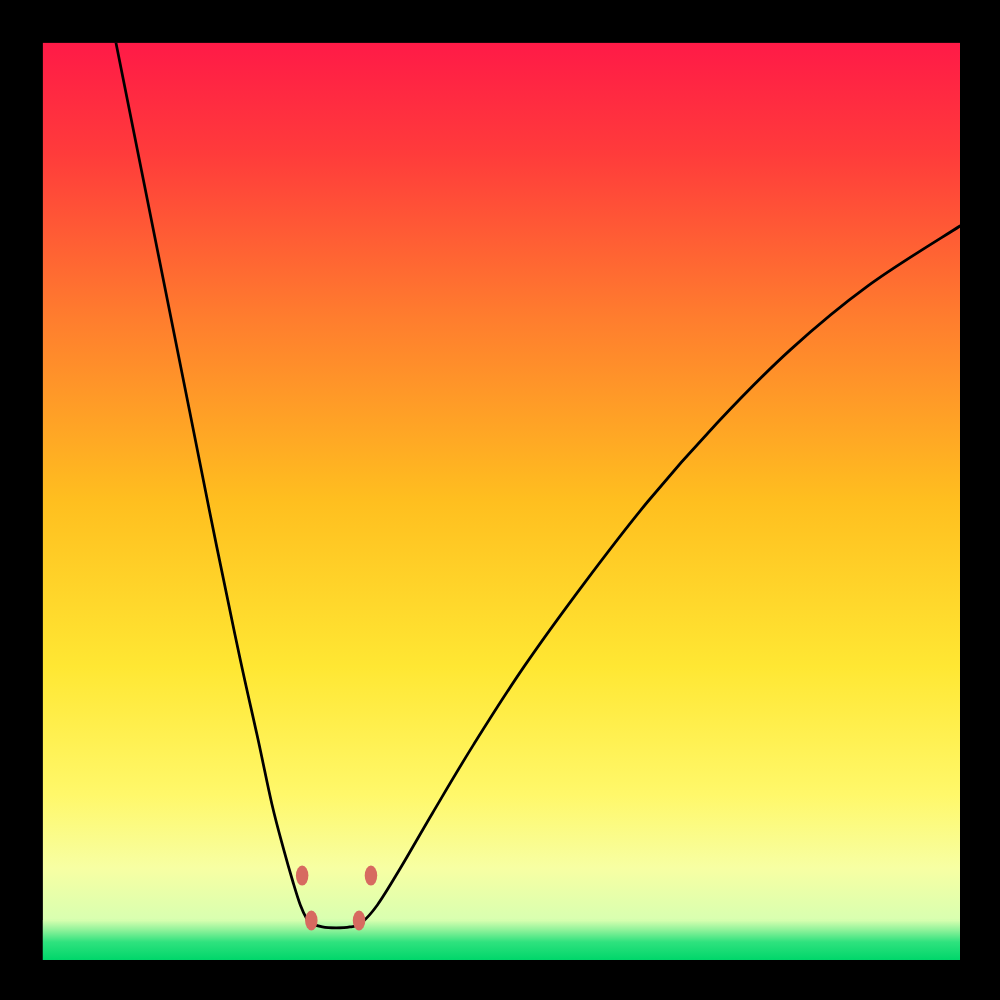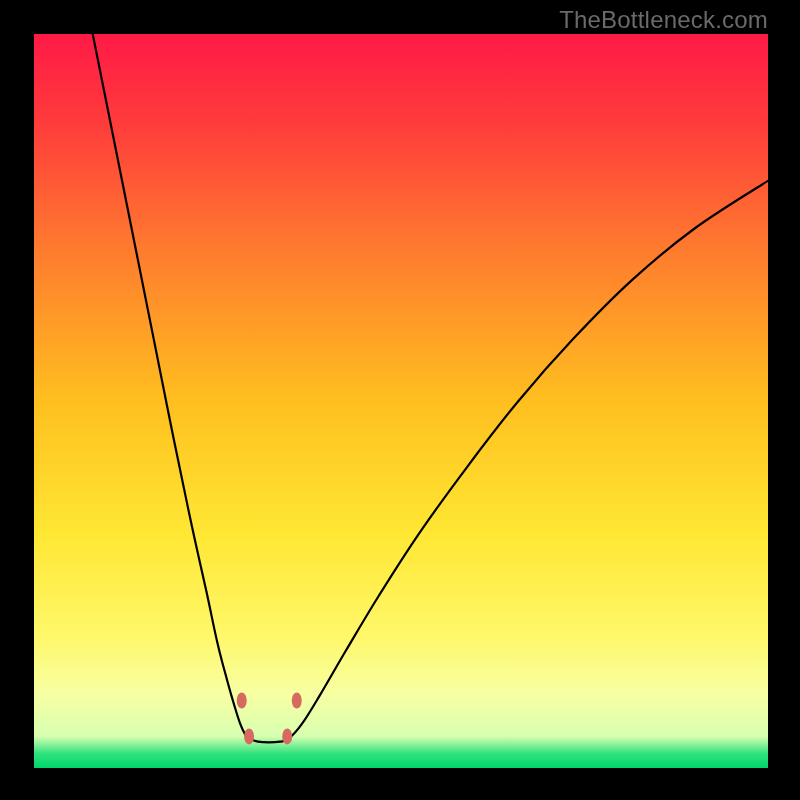--- a/index.html
+++ b/index.html
@@ -39,21 +39,20 @@
   }
   svg {
     display: block;
   }
 </style>
 </head>
 <body>
 
 <div class="frame">
 
-  <div class="watermark">TheBottleneck.com</div>
 
   <div class="plot-area">
     <svg id="chart-svg" width="734" height="734" viewBox="0 0 734 734" preserveAspectRatio="none">
       <defs>
         <linearGradient id="bg-grad" x1="0" y1="0" x2="0" y2="1">
             <stop offset="0" stop-color="#ff1a47"></stop>
             <stop offset="0.12" stop-color="#ff3b3b"></stop>
             <stop offset="0.3" stop-color="#ff7d2e"></stop>
             <stop offset="0.5" stop-color="#ffbf1f"></stop>
             <stop offset="0.68" stop-color="#ffe733"></stop>

